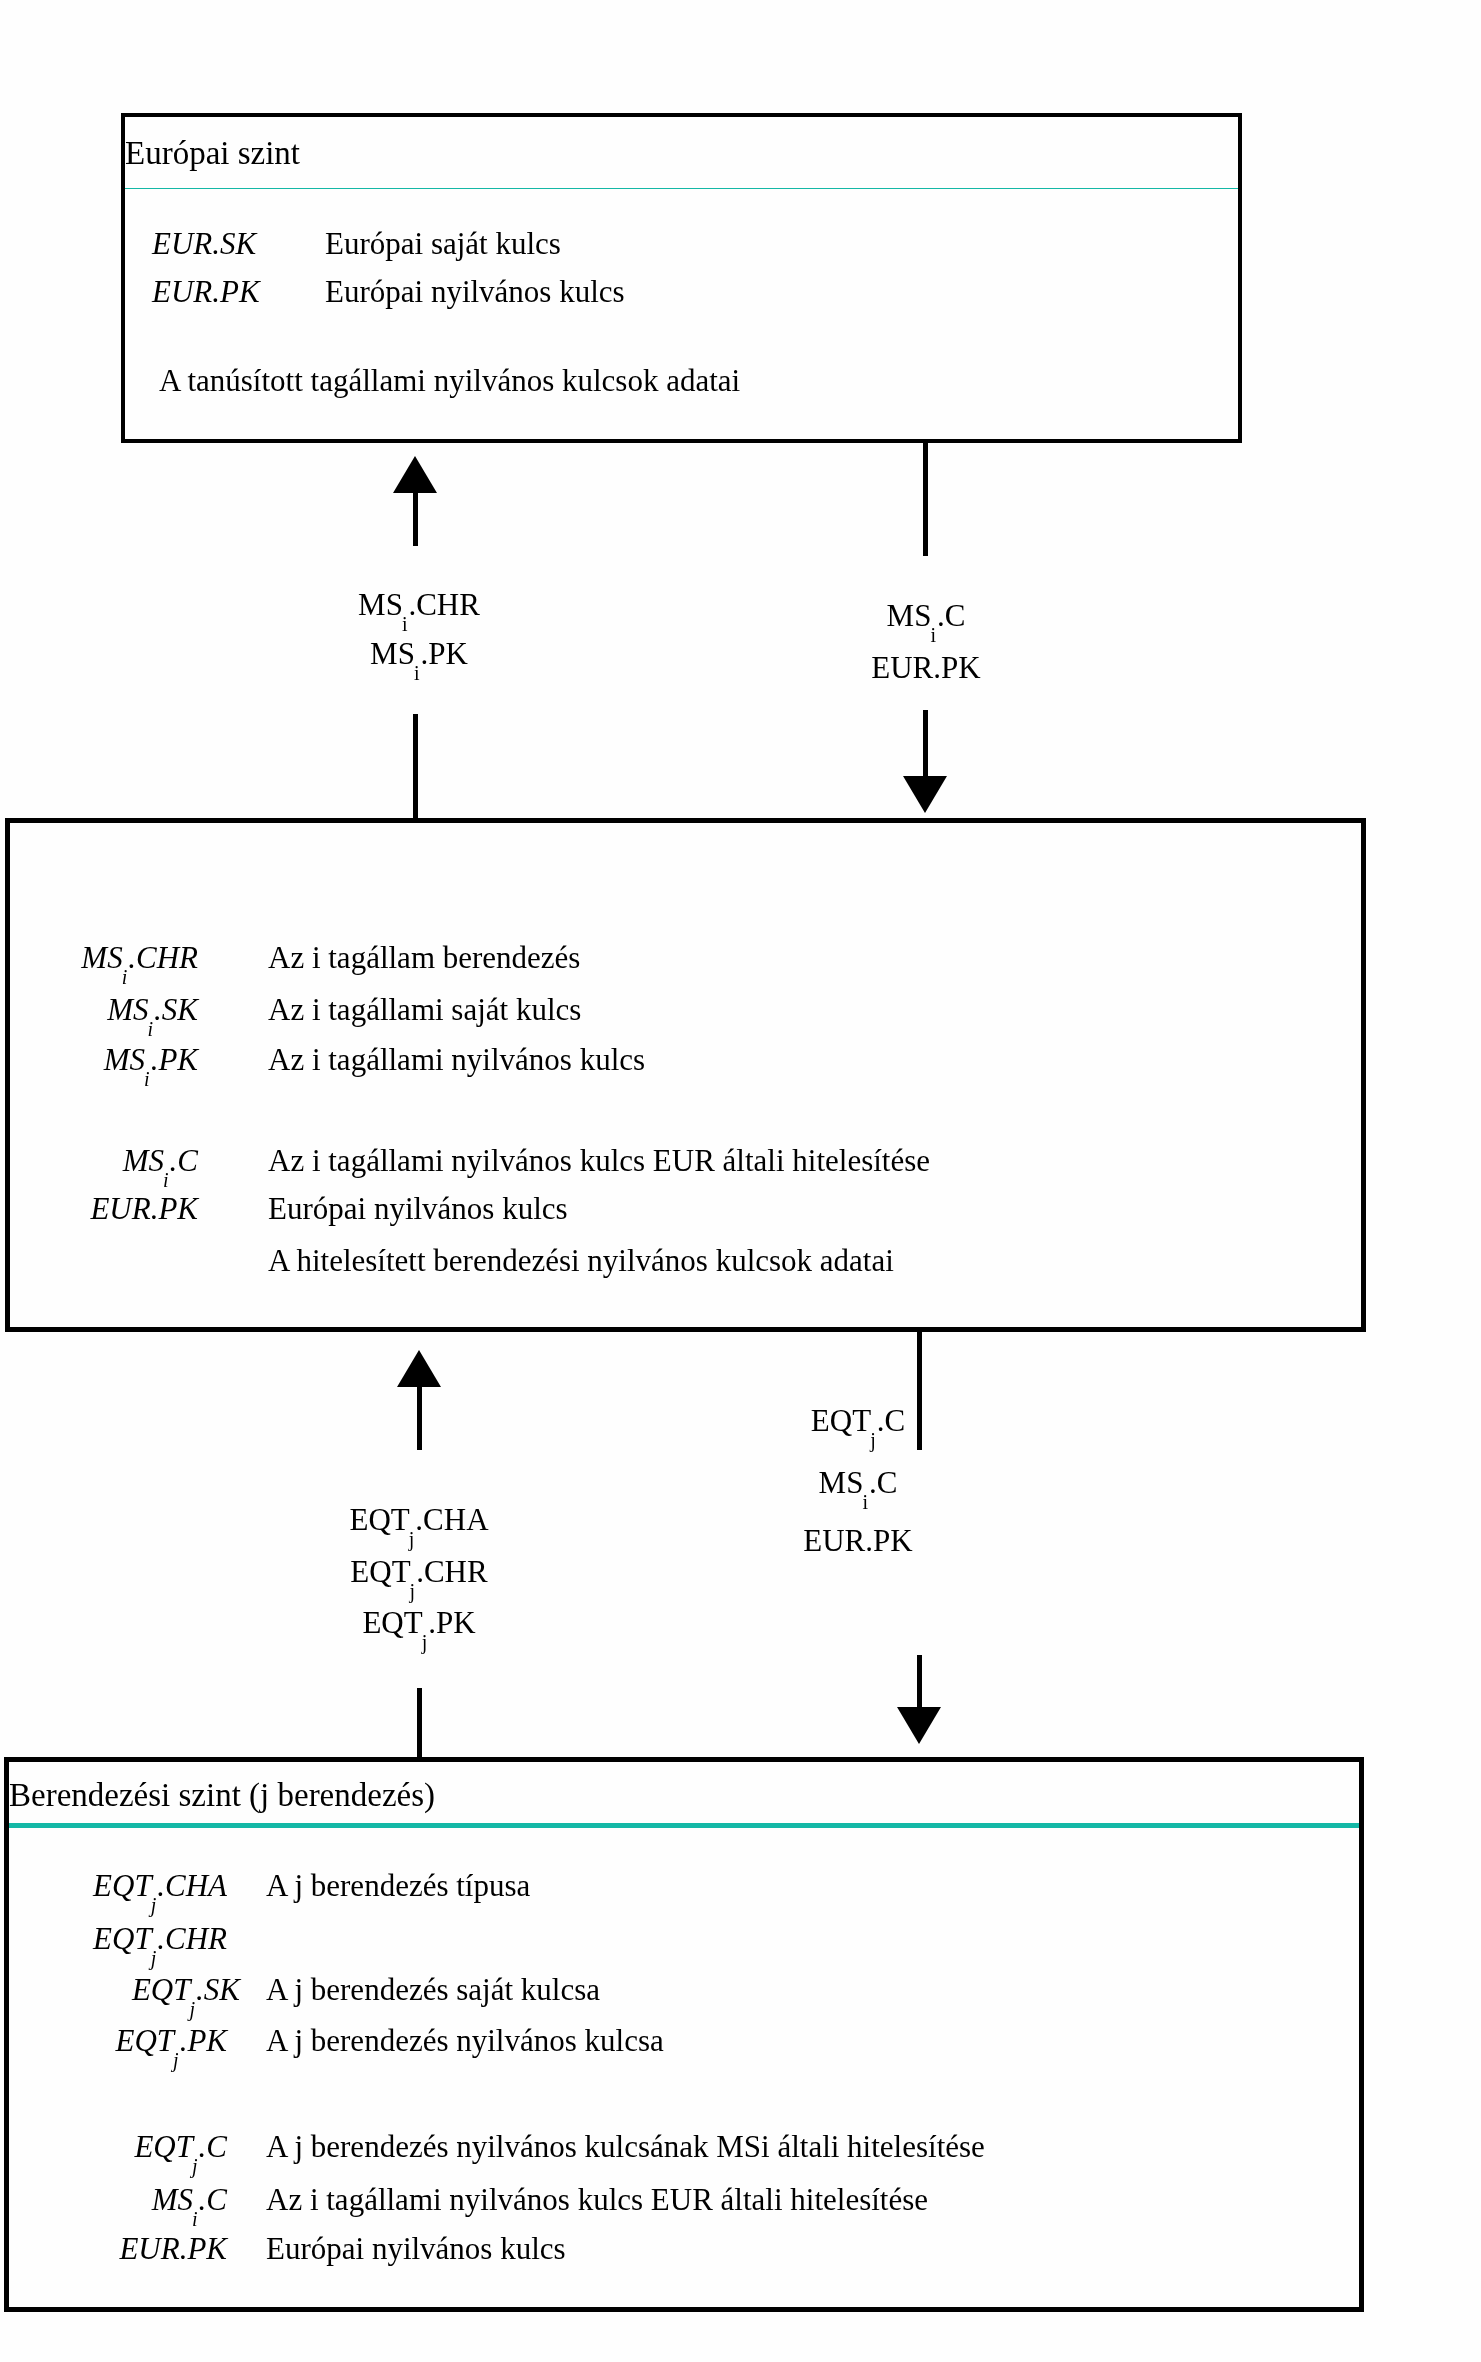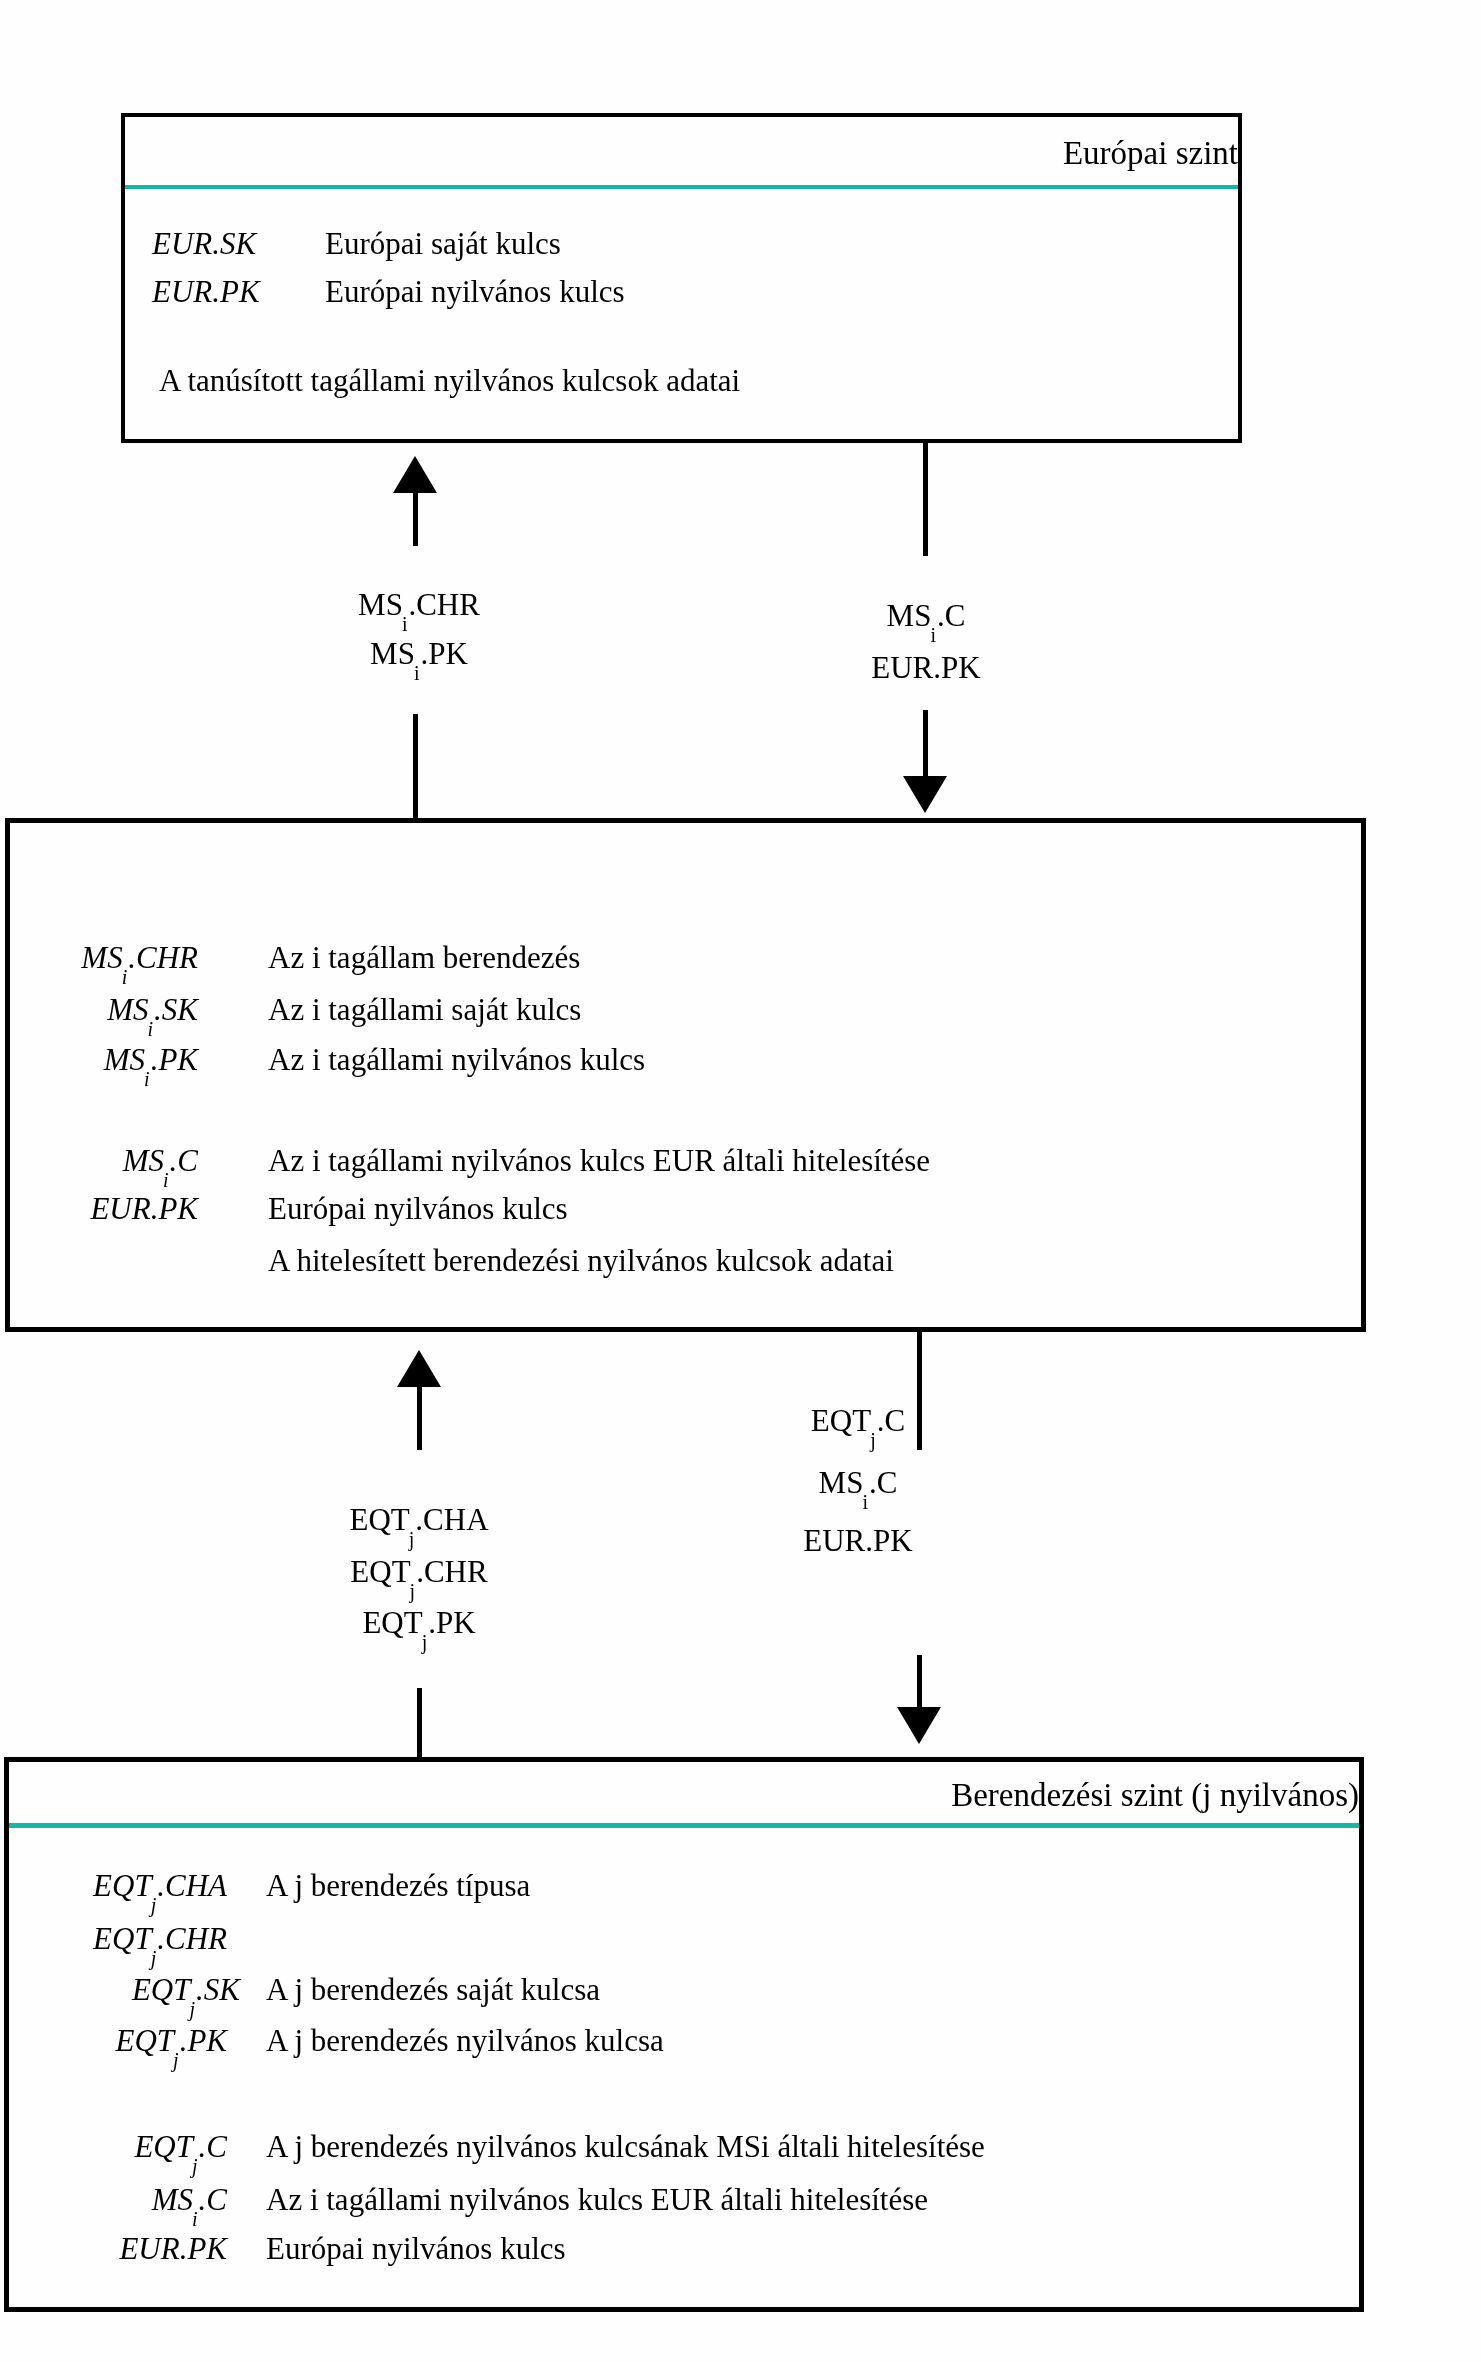--- a/index.html
+++ b/index.html
@@ -12,25 +12,24 @@
     overflow:hidden;
   }
   .box{
     position:absolute;
     border:4px solid #000;
     background:#fefefe;
     box-sizing:border-box;
   }
   .box-header{
     width:100%;
-    border-bottom:4px solid #14b8a6;
-    text-align:right;
+    border-bottom:1px solid #14b8a6;
+    text-align:left;
     font-size:33px;
     box-sizing:border-box;
-    padding-left:12px;
   }
   .row{position:absolute;height:50px;line-height:50px;font-size:31px;white-space:nowrap;}
   .key{position:absolute;left:0;top:0;text-align:right;height:50px;line-height:50px;font-style:italic;}
   .desc{position:absolute;top:0;height:50px;line-height:50px;}
   .note{position:absolute;font-size:31px;line-height:50px;white-space:nowrap;}
   sub{font-size:20px;line-height:0;position:relative;top:9px;left:-1px;}
   .shaft{position:absolute;width:5px;background:#000;}
   .head-up{
     position:absolute;width:0;height:0;
     border-left:22px solid transparent;
@@ -120,21 +119,21 @@
   <div>
     <div class="shaft" style="left:917px;top:1332px;height:118px;"></div>
     <div class="alabel" style="left:698px;top:1395px;"><span>EQT</span><sub>j</sub><span>.C</span></div>
     <div class="alabel" style="left:698px;top:1457px;"><span>MS</span><sub>i</sub><span>.C</span></div>
     <div class="alabel" style="left:698px;top:1515px;"><span>EUR.PK</span><sub></sub><span></span></div>
     <div class="shaft" style="left:917px;top:1655px;height:52px;"></div>
     <div class="head-down" style="left:897px;top:1707px;"></div>
   </div>
 
   <div class="box" style="left:4px;top:1757px;width:1360px;height:555px;border-width:5px;">
-    <div class="box-header" style="height:66px;line-height:66px;border-bottom-width:5px;">Berendezési szint (j nyilvános)</div>
+    <div class="box-header" style="height:66px;line-height:66px;border-bottom-width:5px;">Berendezési szint (j berendezés)</div>
 
     <div class="row" style="left:0;top:99px;width:1340px;">
       <span class="key" style="width:218px;"><span>EQT</span><sub>j</sub><span>.CHA</span></span>
       <span class="desc" style="left:257px;">A j berendezés típusa</span>
     </div>
     <div class="row" style="left:0;top:152px;width:1340px;">
       <span class="key" style="width:218px;"><span>EQT</span><sub>j</sub><span>.CHR</span></span>
     </div>
     <div class="row" style="left:0;top:203px;width:1340px;">
       <span class="key" style="width:218px;padding-left:13px;"><span>EQT</span><sub>j</sub><span>.SK</span></span>

